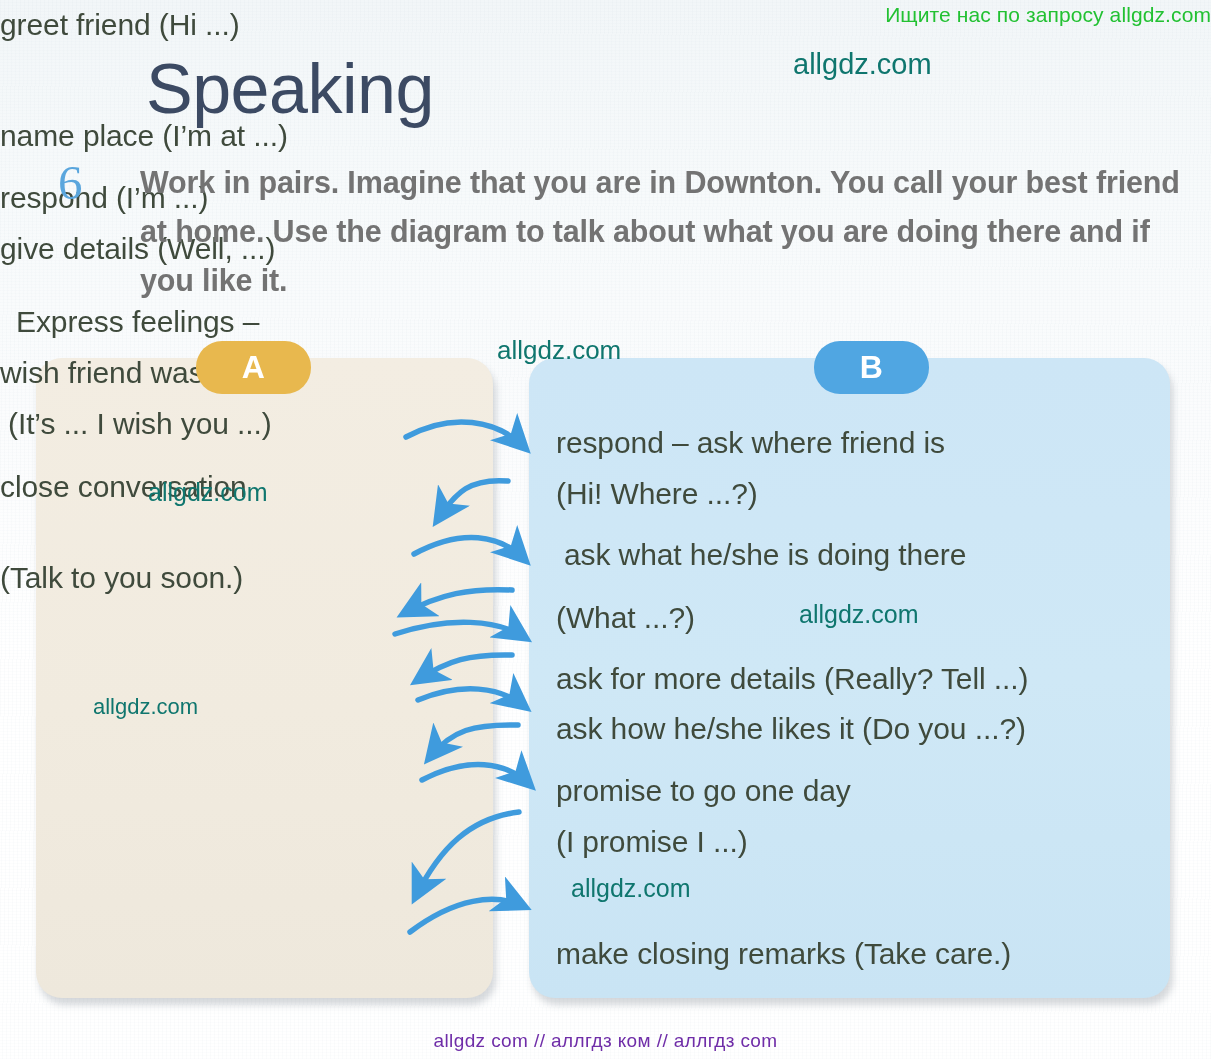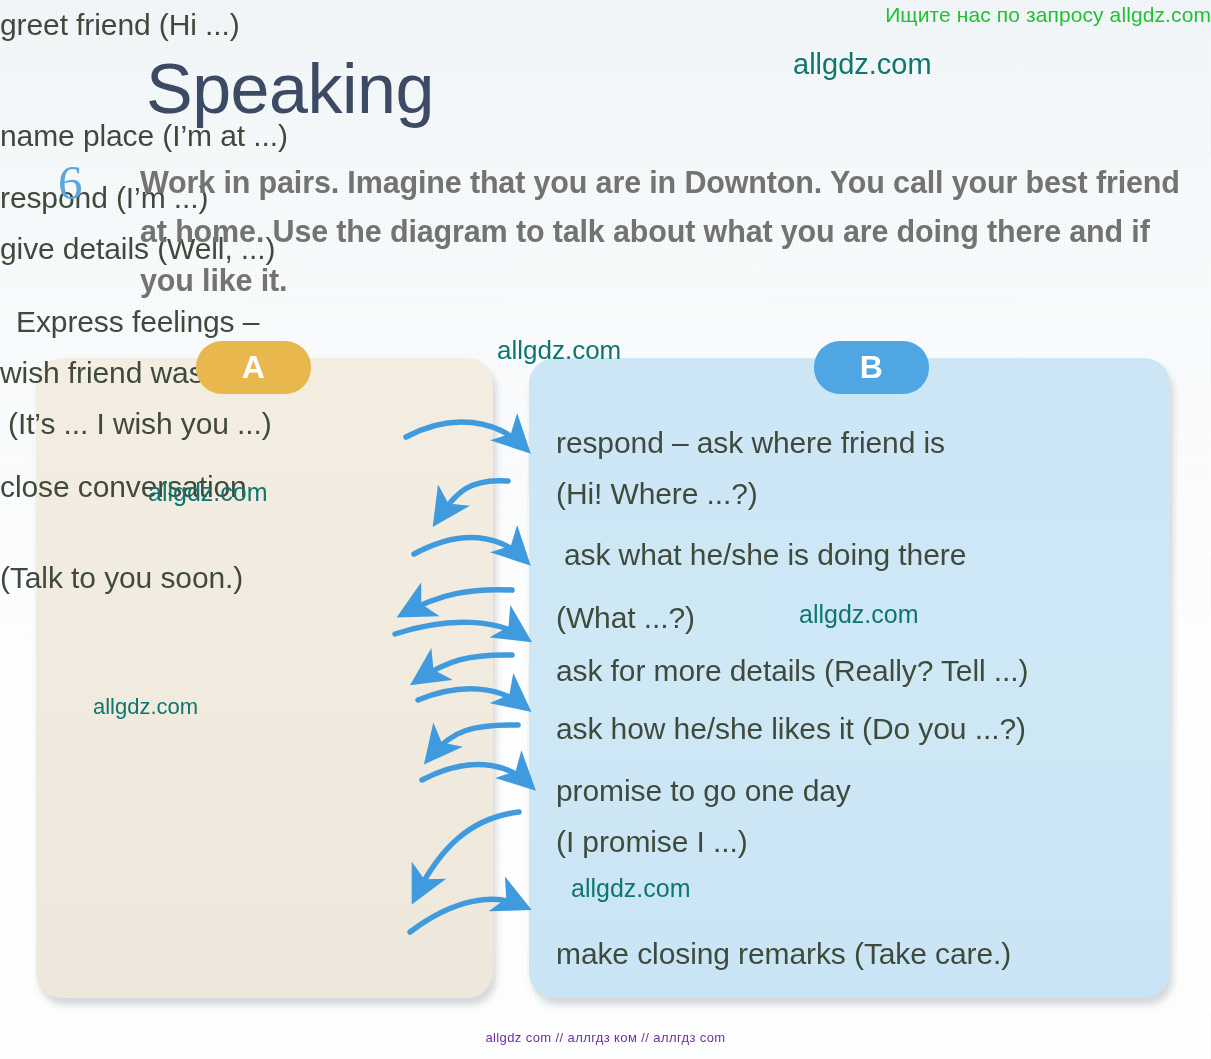--- a/index.html
+++ b/index.html
@@ -44,21 +44,21 @@
     color: #22c132;
     letter-spacing: 0.1px;
     z-index: 40;
     white-space: nowrap;
   }
   .wm-bottom {
     position: absolute;
     left: 0; right: 0;
     top: 1030px;
     text-align: center;
-    font-size: 13px;
+    font-size: 19px;
     color: #6f2da8;
     letter-spacing: 0.4px;
     z-index: 40;
     white-space: nowrap;
   }
   .wm {
     position: absolute;
     color: #0f766e;
     font-family: "Liberation Sans", sans-serif;
     white-space: nowrap;
@@ -230,21 +230,21 @@
     <div class="ln" style="left:0px; top:513px;margin-top:40px;"><span class="it">(Talk to you soon.)</span></div>
   </div>
 
   <div class="col-text" style="left:556px; top:418px;">
     <div class="ln" style="left:0px; top:0px;">respond – ask where friend is</div>
     <div class="ln" style="left:0px; top:51px;"><span class="it">(Hi! Where ...?)</span></div>
 
     <div class="ln" style="left:8px; top:112px;">ask what he/she is doing there</div>
     <div class="ln" style="left:0px; top:163px;margin-top:12px;"><span class="it">(What ...?)</span></div>
 
-    <div class="ln" style="left:0px; top:228px;">ask for more details <span class="it">(Really? Tell ...)</span></div>
+    <div class="ln" style="left:0px; top:236px;">ask for more details <span class="it">(Really? Tell ...)</span></div>
 
     <div class="ln" style="left:0px; top:286px;">ask how he/she likes it <span class="it">(Do you ...?)</span></div>
 
     <div class="ln" style="left:0px; top:348px;">promise to go one day</div>
     <div class="ln" style="left:0px; top:399px;"><span class="it">(I promise I ...)</span></div>
 
     <div class="ln" style="left:0px; top:511px;">make closing remarks <span class="it">(Take care.)</span></div>
   </div>
 
   <svg id="arrows" viewBox="0 0 1211 1059">

